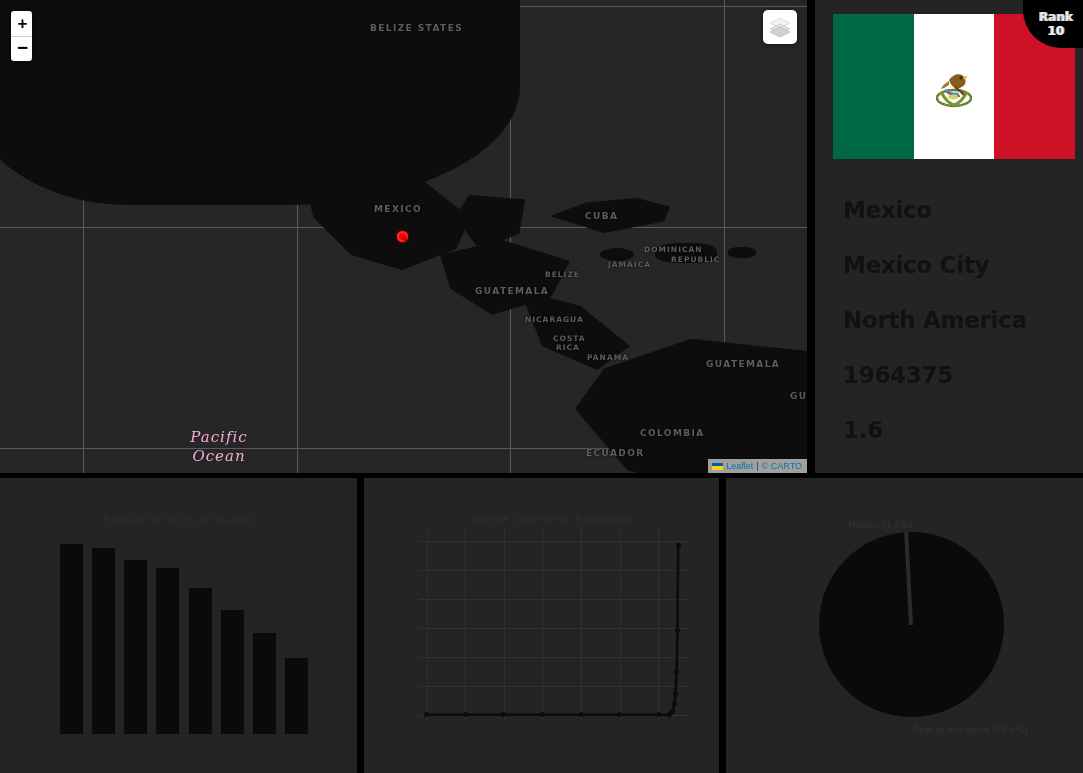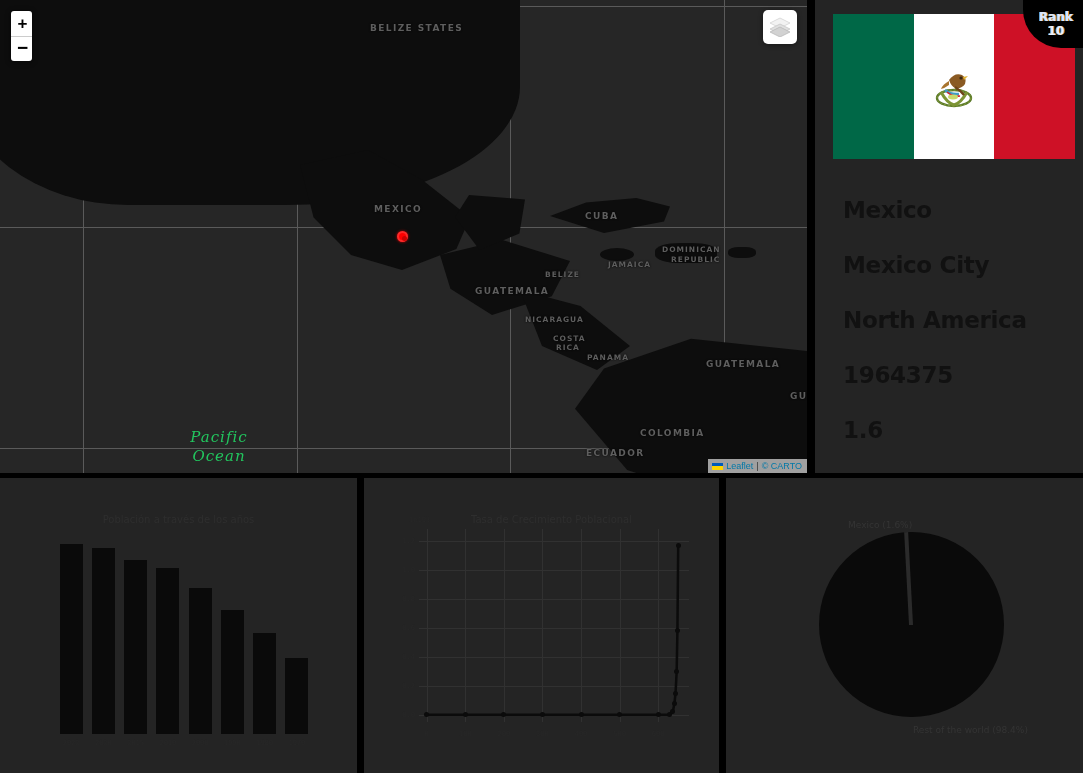--- a/index.html
+++ b/index.html
@@ -27,21 +27,21 @@
   
   .land { position: absolute; background: #0d0d0d; }
 
   .map-label {
     position: absolute; color: #5e5e5e; font-size: 9px; letter-spacing: 1.4px;
     font-weight: 700; white-space: nowrap; text-shadow: 0 0 2px #000;
     font-family: "DejaVu Sans", sans-serif;
   }
   .map-label.small { font-size: 7.5px; letter-spacing: 1px; }
   .ocean-label {
-    position: absolute; color: #22c55e; font-style: italic; font-size: 15px;
+    position: absolute; color: #f9a8d4; font-style: italic; font-size: 15px;
     font-family: "DejaVu Serif", serif; letter-spacing: 1px; line-height: 19px;
     text-align: center;
   }
 
   
   #zoom-ctl {
     position: absolute; left: 10px; top: 10px; width: 23px;
     border: 1px solid rgba(0,0,0,.25); border-radius: 4px; overflow: hidden;
     box-shadow: 0 1px 5px rgba(0,0,0,.4); z-index: 40;
   }
@@ -192,21 +192,21 @@
            clip-path:polygon(20% 0,100% 8%,92% 70%,35% 100%,0 40%);"></div>
     </div>
 
     <div id="map-labels">
         <div class="map-label" style="left: 370px; top: 23px;">BELIZE STATES</div>
         <div class="map-label" style="left: 374px; top: 204px;">MEXICO</div>
         <div class="map-label" style="left: 585px; top: 211px;">CUBA</div>
         <div class="map-label small" style="left: 508px; top: 270px; padding-left: 37px;">BELIZE</div>
         <div class="map-label" style="left: 475px; top: 286px;">GUATEMALA</div>
         <div class="map-label small" style="left: 608px; top: 260px;">JAMAICA</div>
-        <div class="map-label small" style="left: 662px; top: 245px;">DOMINICAN</div>
+        <div class="map-label small" style="left: 644px; top: 245px;">DOMINICAN</div>
         <div class="map-label small" style="left: 671px; top: 255px;">REPUBLIC</div>
         <div class="map-label small" style="left: 525px; top: 315px;">NICARAGUA</div>
         <div class="map-label small" style="left: 553px; top: 334px;">COSTA</div>
         <div class="map-label small" style="left: 556px; top: 343px;">RICA</div>
         <div class="map-label small" style="left: 573px; top: 353px; padding-left: 14px;">PANAMA</div>
         <div class="map-label" style="left: 706px; top: 359px;">GUATEMALA</div>
         <div class="map-label" style="left: 640px; top: 396px; margin-top: 32px;">COLOMBIA</div>
         <div class="map-label" style="left: 790px; top: 391px;">GUY</div>
         <div class="map-label" style="left: 586px; top: 448px;">ECUADOR</div>
       </div>

